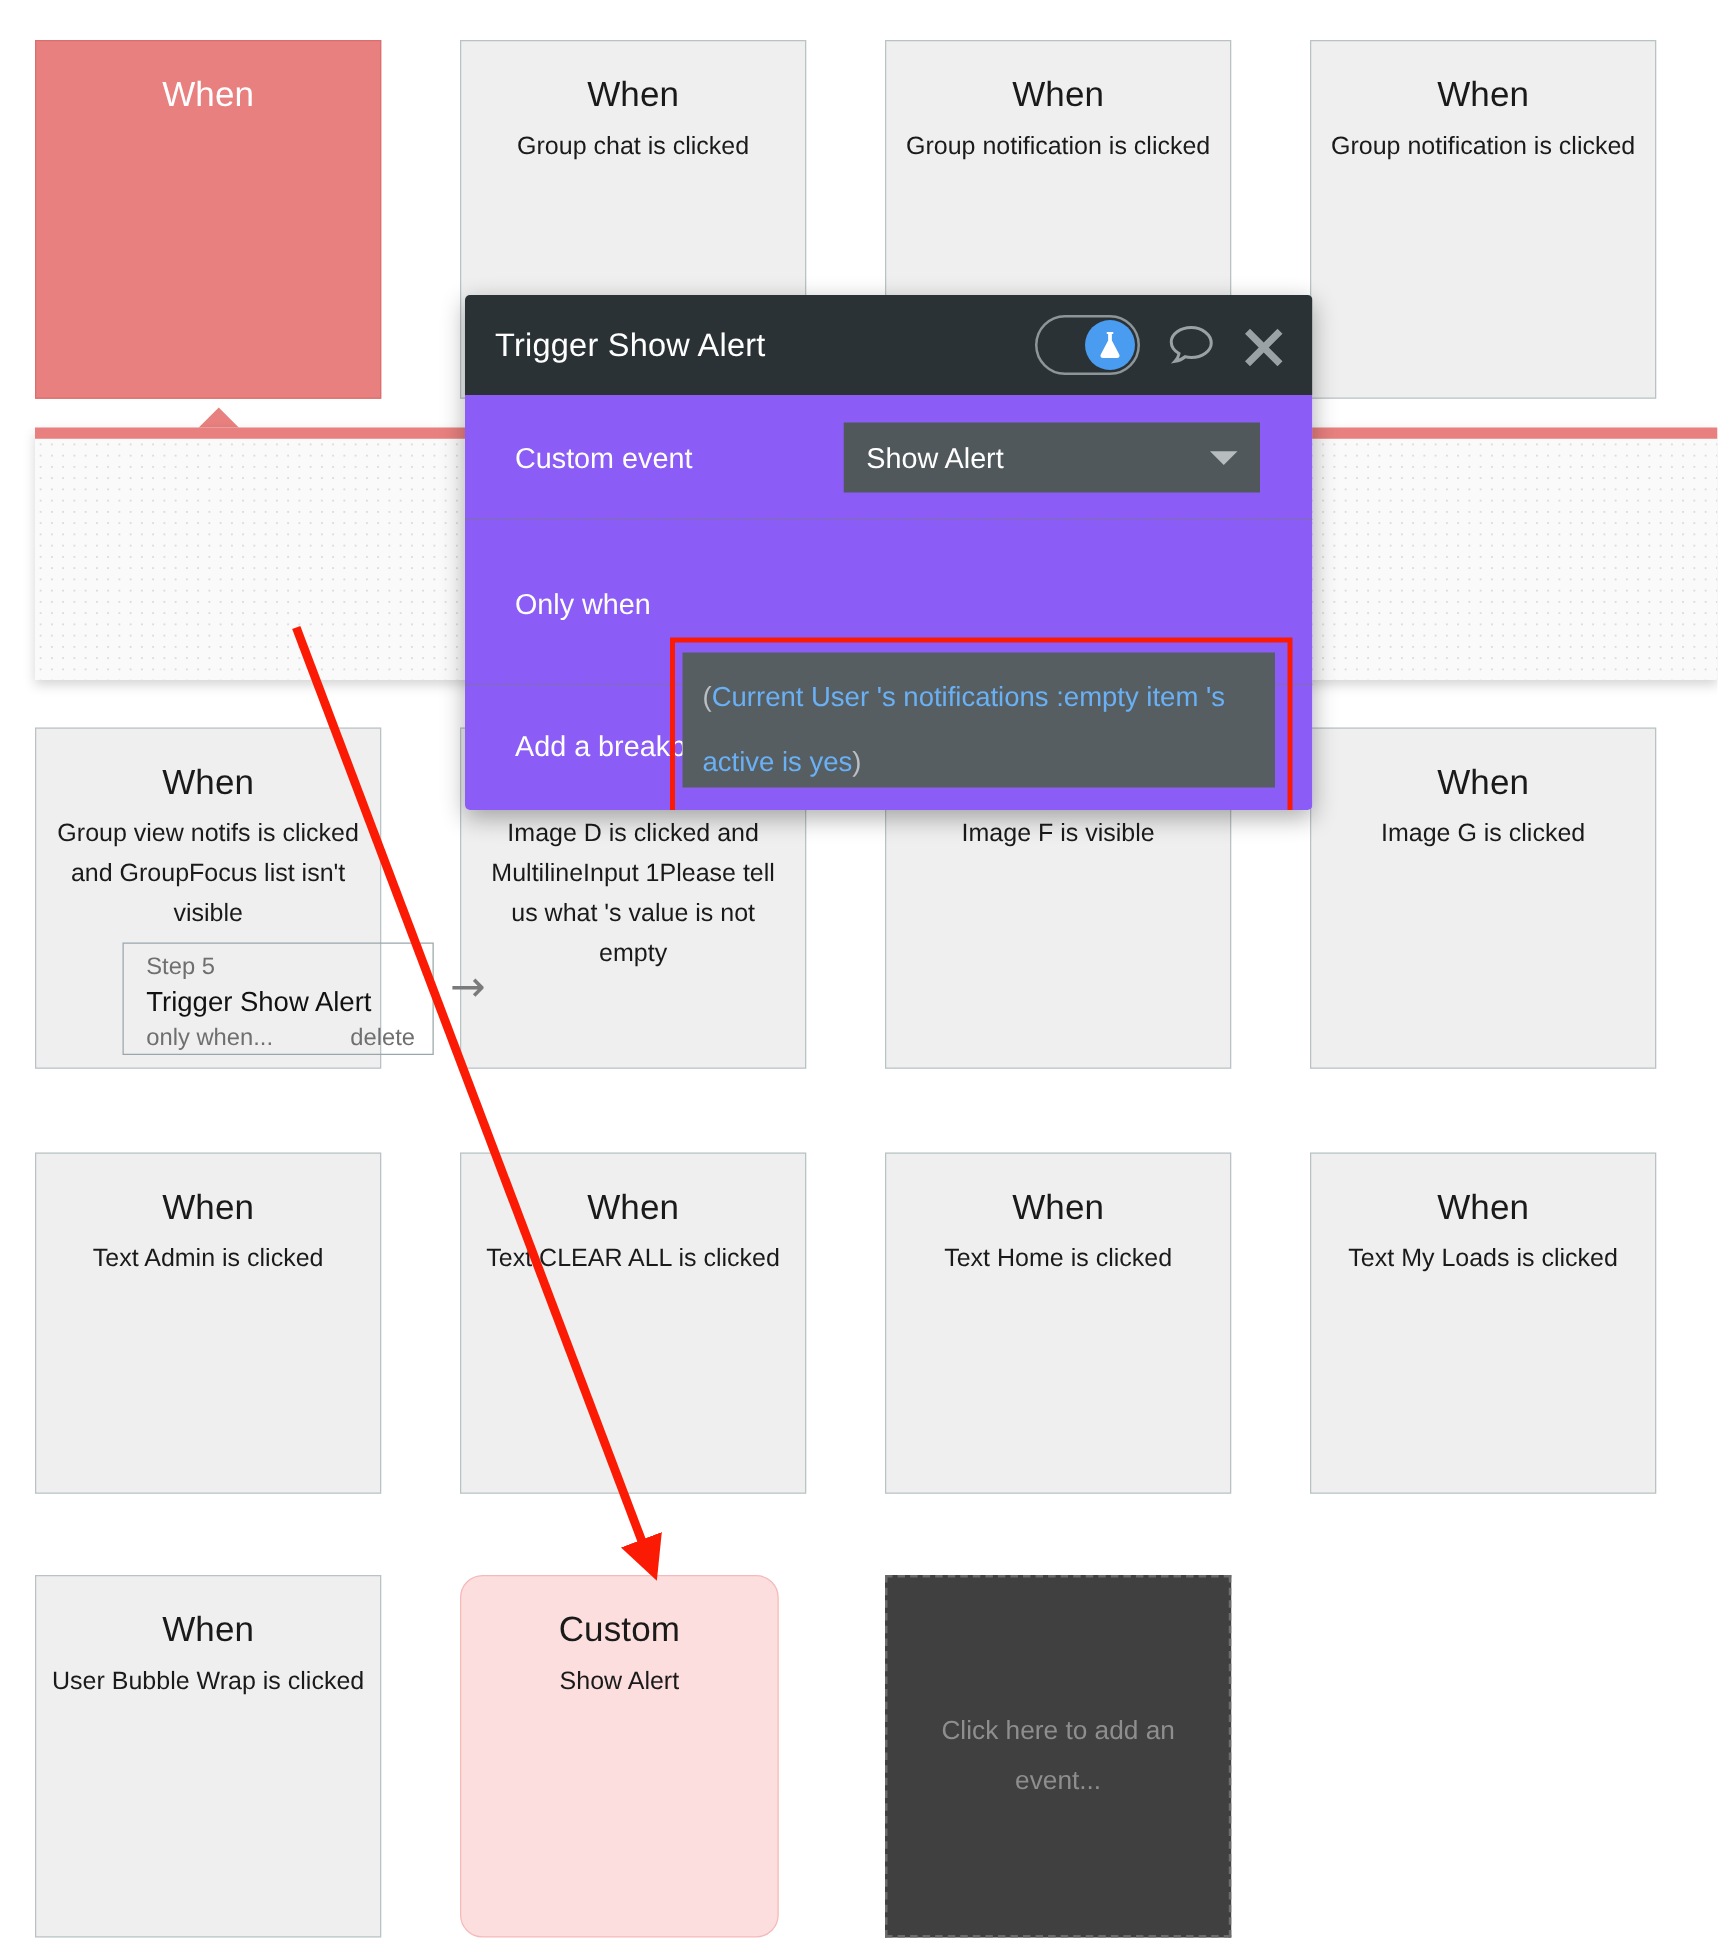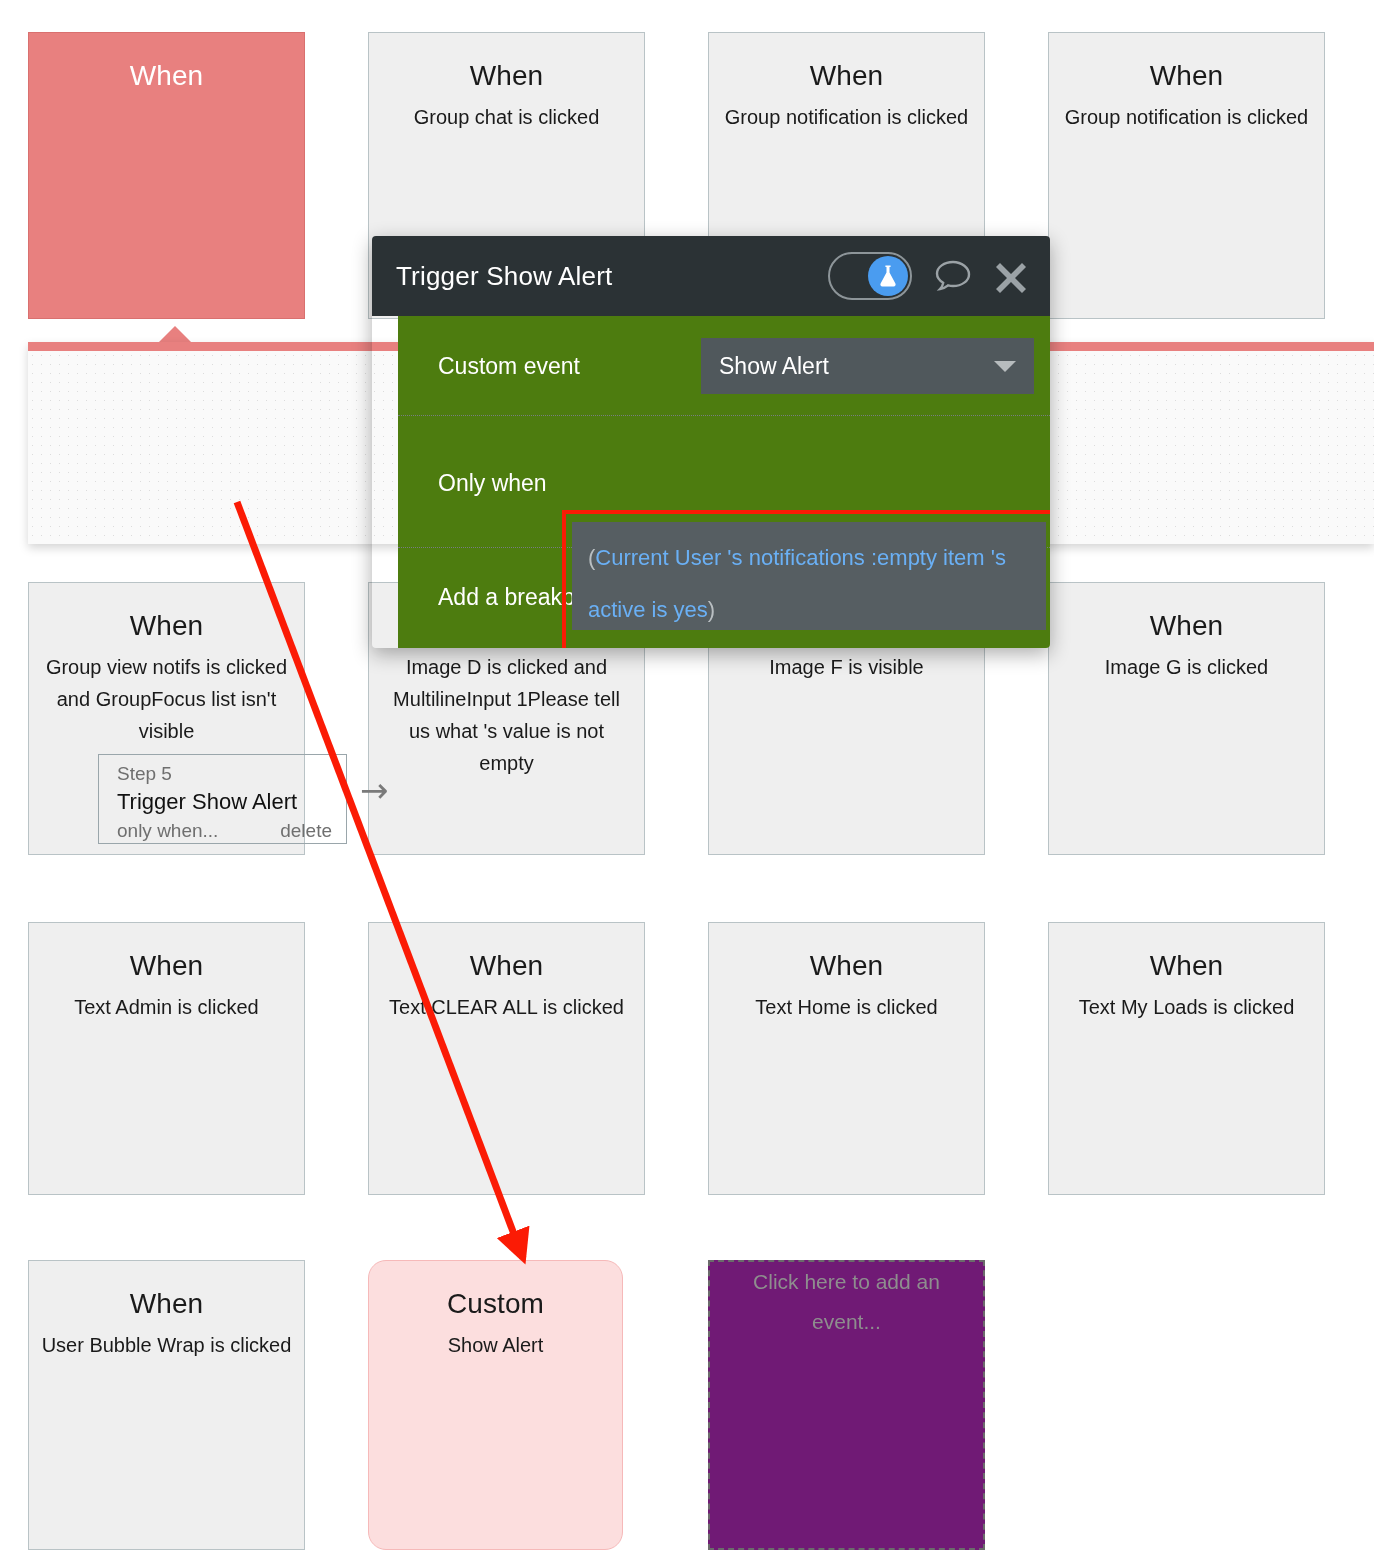--- a/index.html
+++ b/index.html
@@ -38,26 +38,26 @@
     background: #e8807f;
     border-color: #d9706f;
     color: #ffffff;
   }
   .card.pink {
     background: #fcdede;
     border-color: #f6b9b9;
     color: #1a1a1a;
   }
   .card.add {
-    background: #701a75;
+    background: #404040;
     border: 2px dashed #6b6b6b;
     color: #8a8a8a;
     padding-top: 0;
     display: flex;
-    align-items: flex-start;
+    align-items: center;
     justify-content: center;
   }
   .card.add .addtext {
     font-size: 21px;
     line-height: 40px;
     padding: 0 28px;
     color: #8e8e8e;
   }
 
   
@@ -126,21 +126,21 @@
   }
   #dbg-toggle .knob {
     position: absolute; right: 2px; top: 2px;
     width: 40px; height: 40px; border-radius: 50%;
     background: #4a9cf0;
     display: flex; align-items: center; justify-content: center;
   }
   #comment-icon { margin-right: 22px; display:flex; align-items:center; }
   #close-icon { display:flex; align-items:center; }
 
-  #dlg-body { height: 332px; background: #4d7c0f; position: relative; margin-left: 26px; }
+  #dlg-body { height: 332px; background: #8b5cf6; position: relative; }
 
   .drow { display: flex; align-items: center; padding: 0 0 0 40px; position: relative; }
   #row-event { height: 100px; }
   #row-only  { height: 132px; text-align: center; }
   #row-break { height: 100px; }
   .dsep {
     position: absolute; left: 0; right: 0;
     border-top: 1px dotted #767d81;
   }
   .dlabel { color: #ffffff; font-size: 23px; font-weight: 400; }

